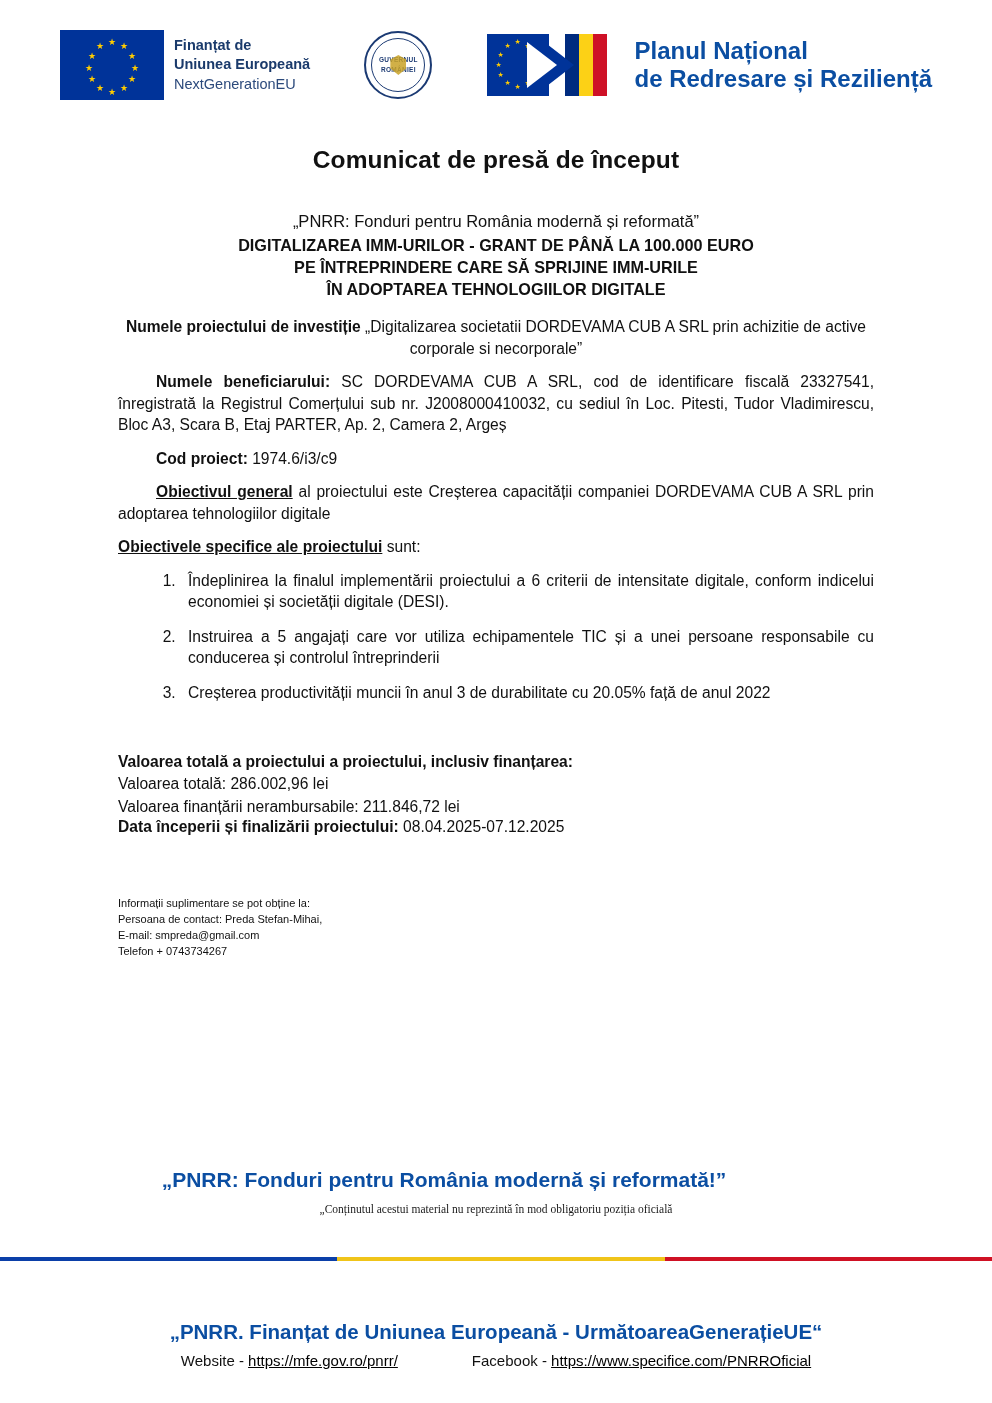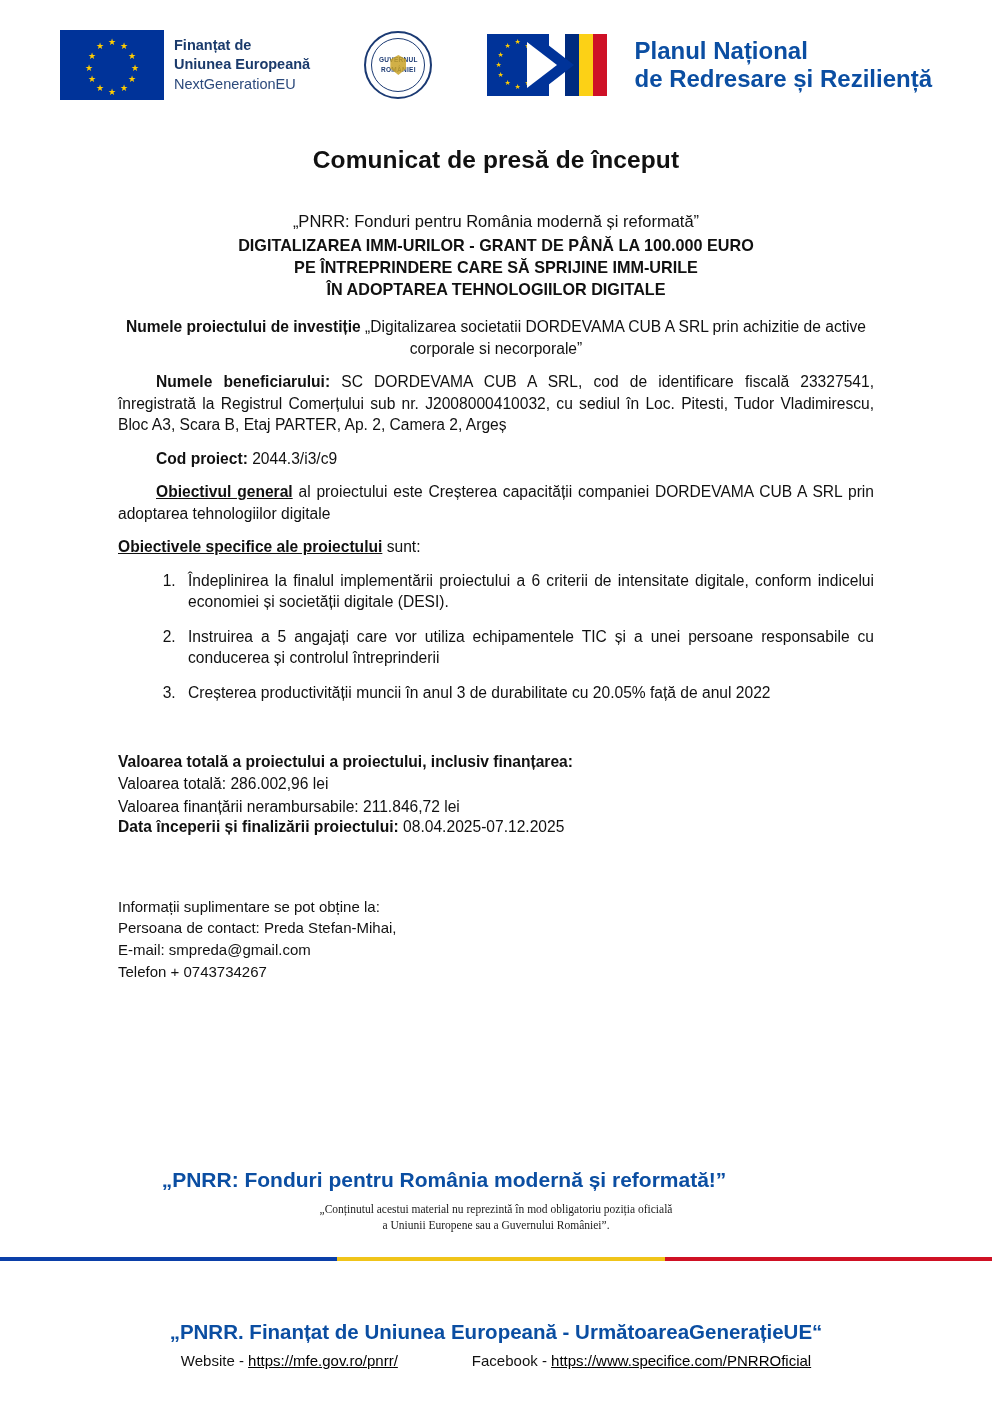--- a/index.html
+++ b/index.html
@@ -236,21 +236,21 @@
   }
   .values-block .b { display: block; }
   .values-block .row { display: block; }
 
   .date-row {
     font-size: 15.6px;
   }
 
   .contact-block {
     margin-top: 60px;
-    font-size: 15px;
+    font-size: 11px;
     line-height: 1.45;
   }
 
   
   .slogan {
     position: absolute;
     top: 1168px;
     left: 0;
     width: 888px;
     text-align: center;
@@ -390,21 +390,21 @@
       <div class="subtitle-line1">„PNRR: Fonduri pentru România modernă și reformată”</div>
       <div class="subtitle-bold">DIGITALIZAREA IMM-URILOR - GRANT DE PÂNĂ LA 100.000 EURO</div>
       <div class="subtitle-bold">PE ÎNTREPRINDERE CARE SĂ SPRIJINE IMM-URILE</div>
       <div class="subtitle-bold">ÎN ADOPTAREA TEHNOLOGIILOR DIGITALE</div>
     </div>
 
     <p class="para center"><span class="b">Numele proiectului de investiție</span> <span>„Digitalizarea societatii DORDEVAMA CUB A SRL prin achizitie de active corporale si necorporale”</span></p>
 
     <p class="para indent"><span class="b">Numele beneficiarului:</span> <span>SC DORDEVAMA CUB A SRL, cod de identificare fiscală 23327541, înregistrată la Registrul Comerțului sub nr. J2008000410032, cu sediul în Loc. Pitesti, Tudor Vladimirescu, Bloc A3, Scara B, Etaj PARTER, Ap. 2, Camera 2, Argeș</span></p>
 
-    <p class="para indent"><span class="b">Cod proiect:</span> <span>2044.3/i3/c9</span></p>
+    <p class="para indent"><span class="b">Cod proiect:</span> <span>1974.6/i3/c9</span></p>
 
     <p class="para indent"><span class="ub">Obiectivul general</span><span> al proiectului este Creșterea capacității companiei DORDEVAMA CUB A SRL prin adoptarea tehnologiilor digitale</span></p>
 
     <p class="para"><span class="ub">Obiectivele specifice ale proiectului</span><span> sunt:</span></p>
 
     <ol class="objectives">
       <li>Îndeplinirea la finalul implementării proiectului a 6 criterii de intensitate digitale, conform indicelui economiei și societății digitale (DESI).</li>
       <li>Instruirea a 5 angajați care vor utiliza echipamentele TIC și a unei persoane responsabile cu conducerea și controlul întreprinderii</li>
       <li>Creșterea productivității muncii în anul 3 de durabilitate cu 20.05% față de anul 2022</li>
     </ol>
@@ -422,21 +422,20 @@
       <div>Persoana de contact: Preda Stefan-Mihai,</div>
       <div>E-mail: smpreda@gmail.com</div>
       <div>Telefon + 0743734267</div>
     </div>
   </div>
 
   <div class="slogan">„PNRR: Fonduri pentru România modernă și reformată!”</div>
 
   <div class="disclaimer">
     <div>„Conținutul acestui material nu reprezintă în mod obligatoriu poziția oficială</div>
-    <div>a Uniunii Europene sau a Guvernului României”.</div>
   </div>
 
   <div class="tri-rule">
     <i class="b1"></i>
       <i class="b2"></i>
       <i class="b3"></i>
   </div>
 
   <div class="footer-title">„PNRR. Finanțat de Uniunea Europeană - UrmătoareaGenerațieUE“</div>
 

